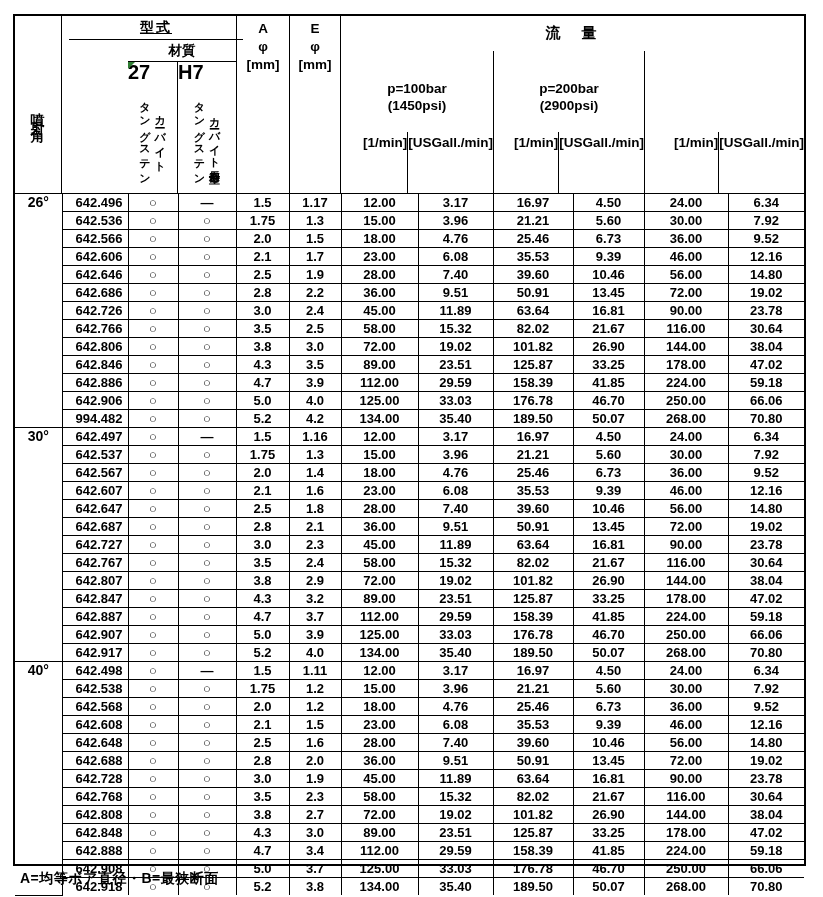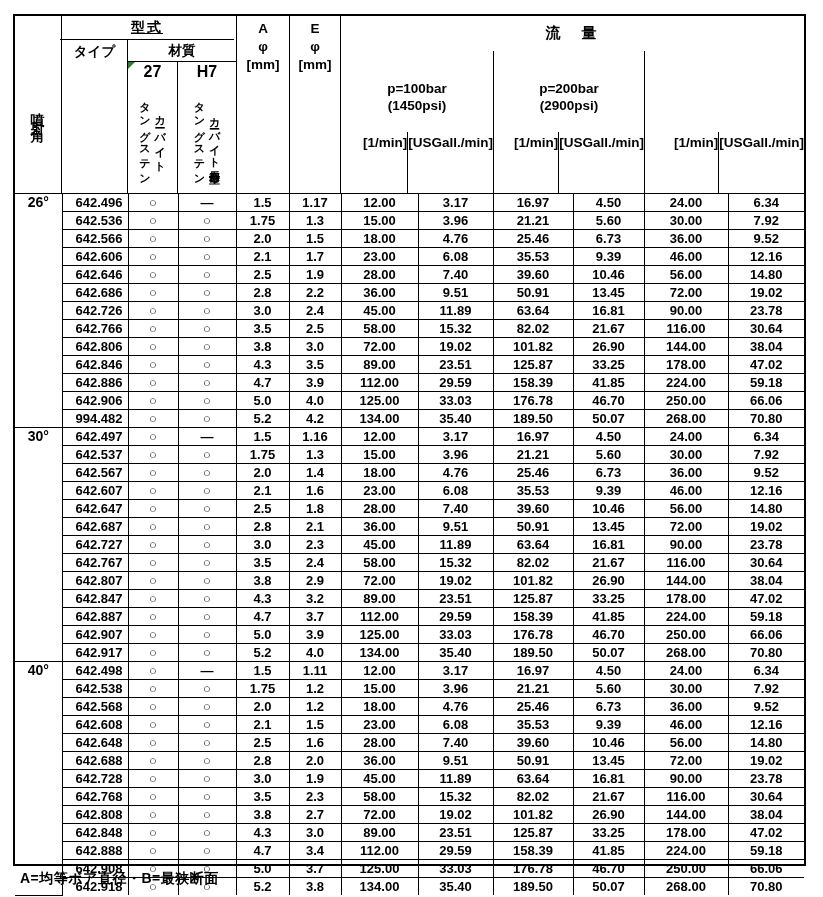--- a/index.html
+++ b/index.html
@@ -7,30 +7,30 @@
        font-family:"Liberation Sans","DejaVu Sans",sans-serif;font-weight:bold;color:#000;}
   .tablewrap{position:absolute;left:13px;top:14px;width:793px;height:852px;
              border:2px solid #000;box-sizing:border-box;background:#fff;}
   
   .header{position:relative;width:789px;height:177px;}
   .hcell{position:absolute;box-sizing:border-box;}
   .h-angle{left:0;top:0;width:47px;height:177px;border-right:1px solid #000;
            display:flex;align-items:center;justify-content:center;}
   .vert{writing-mode:vertical-rl;text-orientation:mixed;}
   .h-angle .vert{font-size:14px;letter-spacing:8px;padding-bottom:0px;margin-top:18px;}
-  .h-model{left:45px;top:0;width:174px;height:24px;border-bottom:1px solid #000;
+  .h-model{left:54px;top:0;width:174px;height:24px;border-bottom:1px solid #000;
            text-align:center;line-height:23px;font-size:14px;letter-spacing:2px;text-decoration:underline;}
   .h-type{left:47px;top:24px;width:66px;height:153px;border-right:1px solid #000;
           text-align:center;padding-top:3px;font-size:13.5px;}
   .h-material{left:113px;top:24px;width:108px;height:22px;border-bottom:1px solid #000;
               text-align:center;line-height:21px;font-size:13.5px;}
   .mat-cell{top:46px;height:131px;display:flex;flex-direction:column;}
   .h-m27{left:113px;width:50px;border-right:1px solid #000;}
   .h-mh7{left:163px;width:58px;}
-  .mat-code{height:20px;line-height:20px;text-align:center;font-size:16px;}
+  .mat-code{height:20px;line-height:20px;font-size:20px;}
   .mat-lines{flex:1;display:flex;justify-content:center;align-items:center;gap:3px;}
   .mat-lines .vert{font-size:11px;letter-spacing:2px;line-height:1.1;}
   .mat-lines .vert.tight{letter-spacing:0.5px;}
   .note-marker{position:absolute;left:0;top:0;width:0;height:0;
                border-top:7px solid #2e7d32;border-right:7px solid transparent;}
   .h-acol{left:221px;top:0;width:53px;height:177px;border-left:1px solid #000;
           text-align:center;padding-top:4px;font-size:13.5px;line-height:18px;}
   .h-ecol{left:274px;top:0;width:52px;height:177px;border-left:1px solid #000;
           border-right:1px solid #000;text-align:center;padding-top:4px;
           font-size:13.5px;line-height:18px;}
@@ -64,21 +64,20 @@
 
 <div class="tablewrap">
   <div class="header">
 
     <div class="hcell h-angle">
       <span class="vert">噴射角</span>
     </div>
 
     <div class="hcell h-model">型式</div>
 
-    <div class="hcell h-type">タイプ</div>
 
     <div class="hcell h-material">材質</div>
 
     <div class="hcell mat-cell h-m27">
       <span class="note-marker"></span>
       <div class="mat-code">27</div>
       <div class="mat-lines">
         <span class="vert">タングステン</span>
         <span class="vert">カーバイト</span>
       </div>

